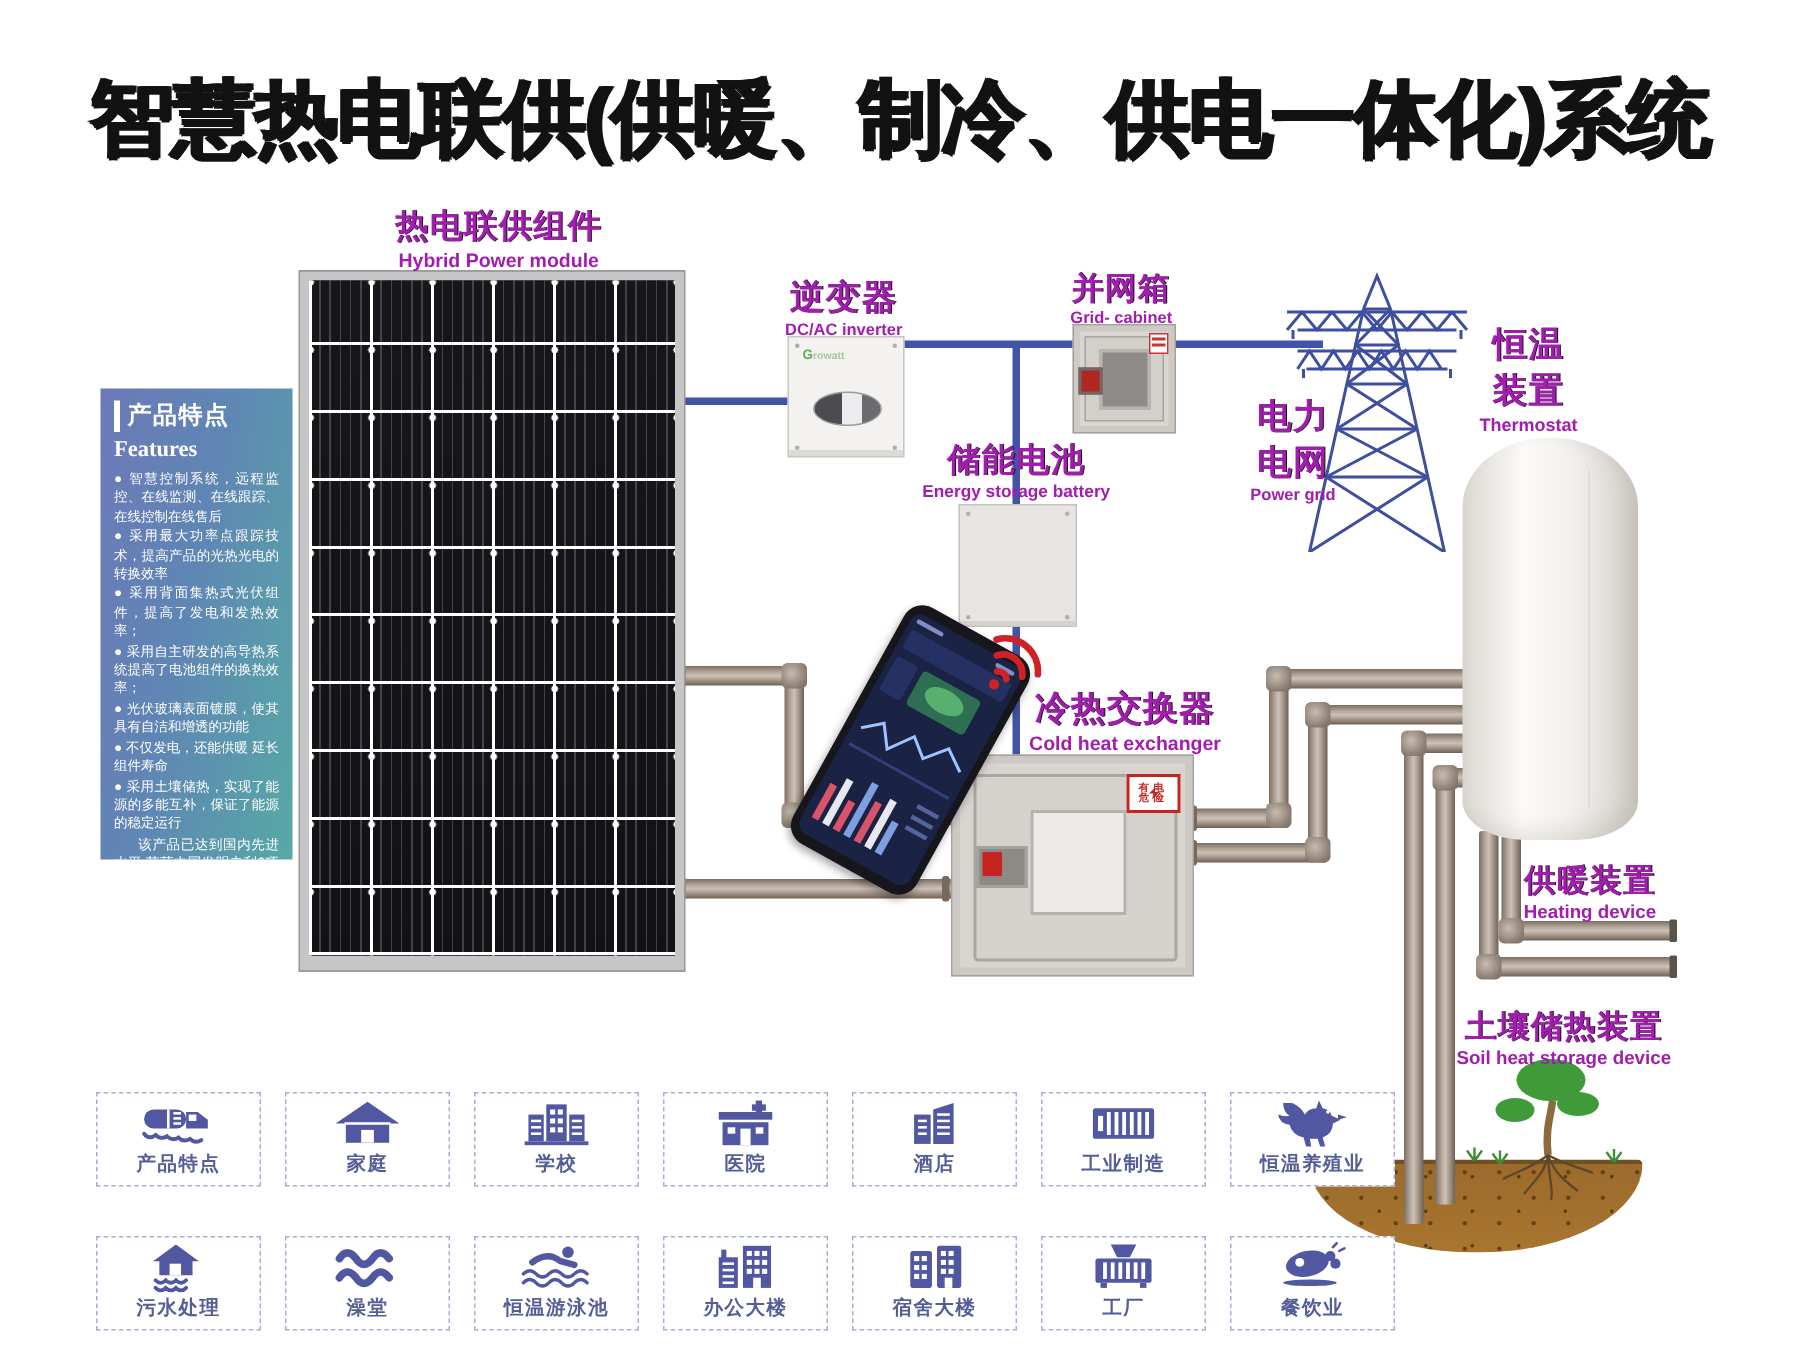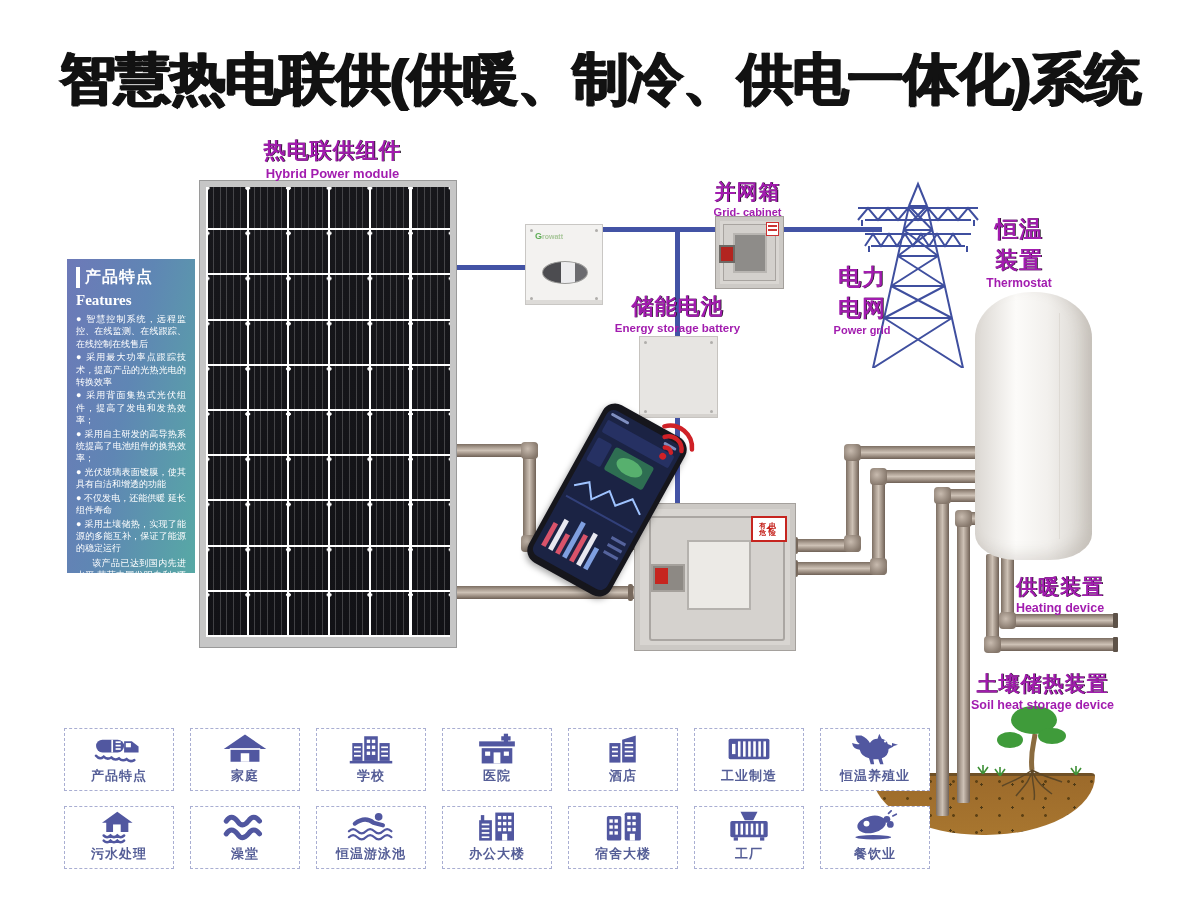--- a/index.html
+++ b/index.html
@@ -89,21 +89,21 @@
     background-size:23px 17px,31px 23px,100% 100%;}
   .grass{position:absolute;width:16px;height:13px;}
   .tree{position:absolute;left:990px;top:688px;width:84px;height:104px;}
   
   .phone{position:absolute;left:560px;top:394px;width:94px;height:180px;background:#16161c;
     border-radius:14px;transform:rotate(29deg);box-shadow:0 3px 6px rgba(0,0,0,.35);}
   .phone-screen{position:absolute;left:5px;top:7px;right:5px;bottom:7px;border-radius:8px;overflow:hidden;background:#1b2344;}
   .wifi{position:absolute;left:645px;top:400px;width:56px;height:56px;transform:rotate(40deg);}
   
   .apps-row{position:absolute;left:64px;width:1070px;display:flex;gap:16px;}
-  .row1{top:712px;} .row2{top:790px;}
+  .row1{top:712px;} .row2{top:808px;}
   .app-box{width:110px;height:63px;border:1.6px dashed #a9aed2;background:#fff;box-sizing:border-box;
     display:flex;flex-direction:column;align-items:center;justify-content:flex-end;padding-bottom:5px;}
   .app-box svg{width:58px;height:34px;margin-bottom:1px;}
   .app-label{font-size:13px;font-weight:700;color:#555e97;letter-spacing:1px;}
   .ic{fill:#5157a0;} .ics{fill:none;stroke:#5157a0;stroke-linecap:round;}
 </style>
 </head>
 <body>
 
 <div class="canvas">
@@ -281,37 +281,45 @@
       <path d="M17 40 a13 13 0 0 1 22 0" transform="translate(0,-12)"></path>
       <path d="M24 46 a5.5 5.5 0 0 1 8 0" transform="translate(0,-10)"></path>
     </g>
     <circle cx="28" cy="44" r="3.4" fill="#cf2127"></circle>
   </svg>
 
   <div class="lbl" style="left:250px;top:120px;width:165px;">
     <span class="cn" style="font-size:22px;">热电联供组件</span>
     <span class="en" style="font-size:13px;">Hybrid Power module</span>
   </div>
+  <div class="lbl" style="left:505px;top:167px;width:115px;">
+    <span class="cn" style="font-size:23px;">逆变器</span>
+    <span class="en" style="font-size:11px;">DC/AC inverter</span>
+  </div>
   <div class="lbl" style="left:695px;top:162px;width:105px;">
     <span class="cn" style="font-size:21px;">并网箱</span>
     <span class="en" style="font-size:11px;">Grid- cabinet</span>
   </div>
   <div class="lbl" style="left:605px;top:276px;width:145px;">
     <span class="cn" style="font-size:22px;">储能电池</span>
     <span class="en" style="font-size:11.5px;">Energy storage battery</span>
   </div>
   <div class="lbl" style="left:820px;top:246px;width:84px;">
     <span class="cn" style="font-size:23px;">电力</span>
     <span class="cn" style="font-size:23px;">电网</span>
     <span class="en" style="font-size:11px;">Power grid</span>
   </div>
   <div class="lbl" style="left:975px;top:198px;width:88px;">
     <span class="cn" style="font-size:23px;">恒温</span>
     <span class="cn" style="font-size:23px;">装置</span>
     <span class="en" style="font-size:12px;">Thermostat</span>
+  </div>
+  <div class="lbl" style="left:680px;top:441px;width:140px;">
+    <span class="cn" style="font-size:23px;">冷热交换器</span>
+    <span class="en" style="font-size:13px;">Cold heat exchanger</span>
   </div>
   <div class="lbl" style="left:1010px;top:557px;width:100px;">
     <span class="cn" style="font-size:21px;">供暖装置</span>
     <span class="en" style="font-size:12.5px;">Heating device</span>
   </div>
   <div class="lbl" style="left:965px;top:654px;width:155px;">
     <span class="cn" style="font-size:21px;font-family:Liberation Serif, serif;">土壤储热装置</span>
     <span class="en" style="font-size:12.5px;">Soil heat storage device</span>
   </div>
 

